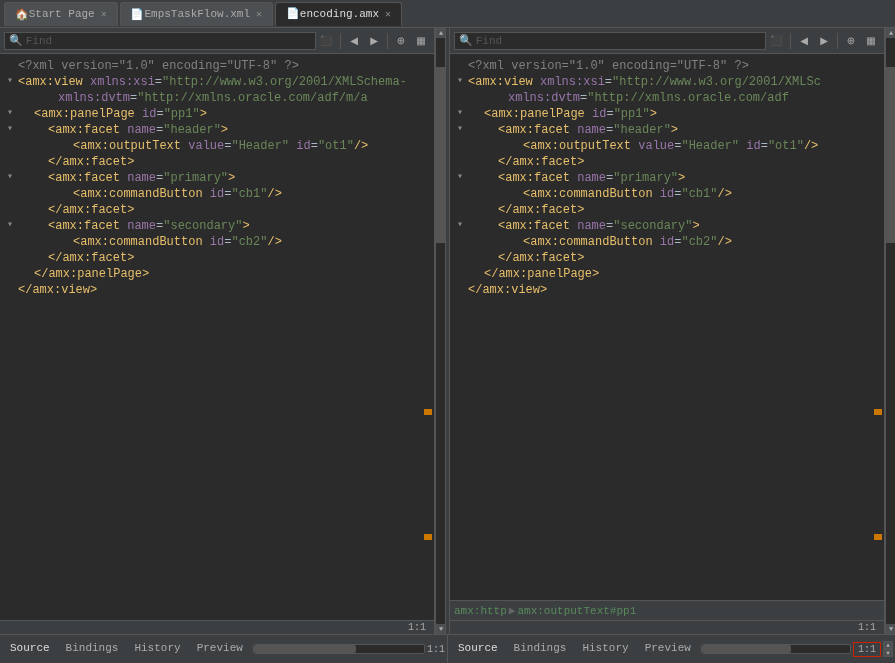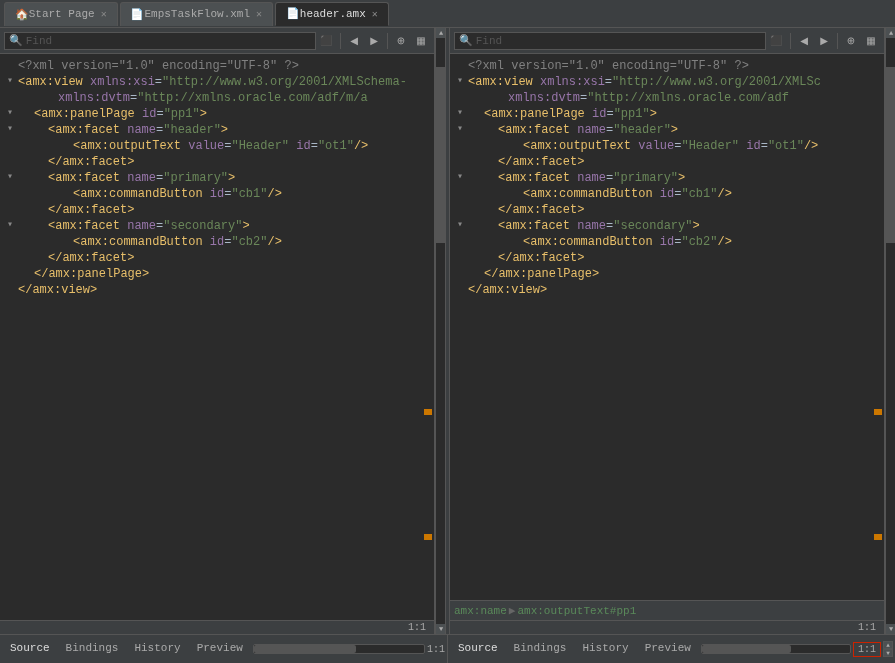--- a/index.html
+++ b/index.html
@@ -104,21 +104,21 @@
     <span>Start Page</span>
     <span class="close-x">✕</span>
   </div>
   <div class="tab">
     <span style="color:#6a8759;">📄</span>
     <span>EmpsTaskFlow.xml</span>
     <span class="close-x">✕</span>
   </div>
   <div class="tab active">
     <span style="color:#6a8759;">📄</span>
-    <span>header.amx</span>
+    <span>encoding.amx</span>
     <span class="close-x">✕</span>
   </div>
 </div>
 
 <div class="editors-container">
 
   <div class="editor-pane">
 
     <div class="editor-toolbar">
       <div class="toolbar-search">
@@ -307,21 +307,21 @@
       <div class="code-line">
         <span class="fold-icon"> </span>
         <span class="line-content"><span class="tag">&lt;/amx:view&gt;</span></span>
       </div>
 
       <div style="position:absolute;right:2px;top:355px;width:8px;height:6px;background:#cc7700;"></div>
       <div style="position:absolute;right:2px;top:480px;width:8px;height:6px;background:#cc7700;"></div>
     </div>
 
     <div class="breadcrumb-bar">
-      <span class="breadcrumb-item">amx:name</span>
+      <span class="breadcrumb-item">amx:http</span>
       <span class="breadcrumb-sep">▶</span>
       <span class="breadcrumb-item">amx:outputText#pp1</span>
     </div>
 
     <div style="display:flex;align-items:center;background:#3c3f41;border-top:1px solid #555;height:14px;padding:0 4px;">
       <span style="color:#aaa;font-size:10px;margin-left:auto;padding-right:4px;">1:1</span>
     </div>
 
   </div>
 

